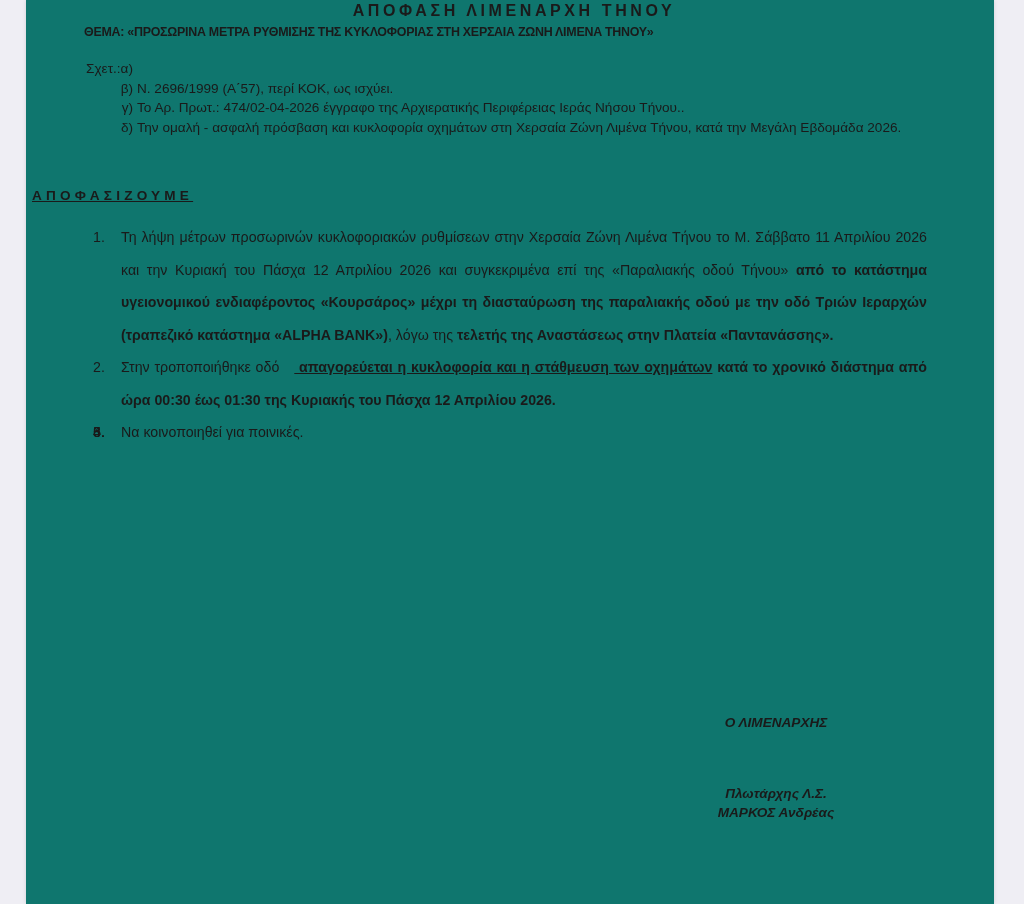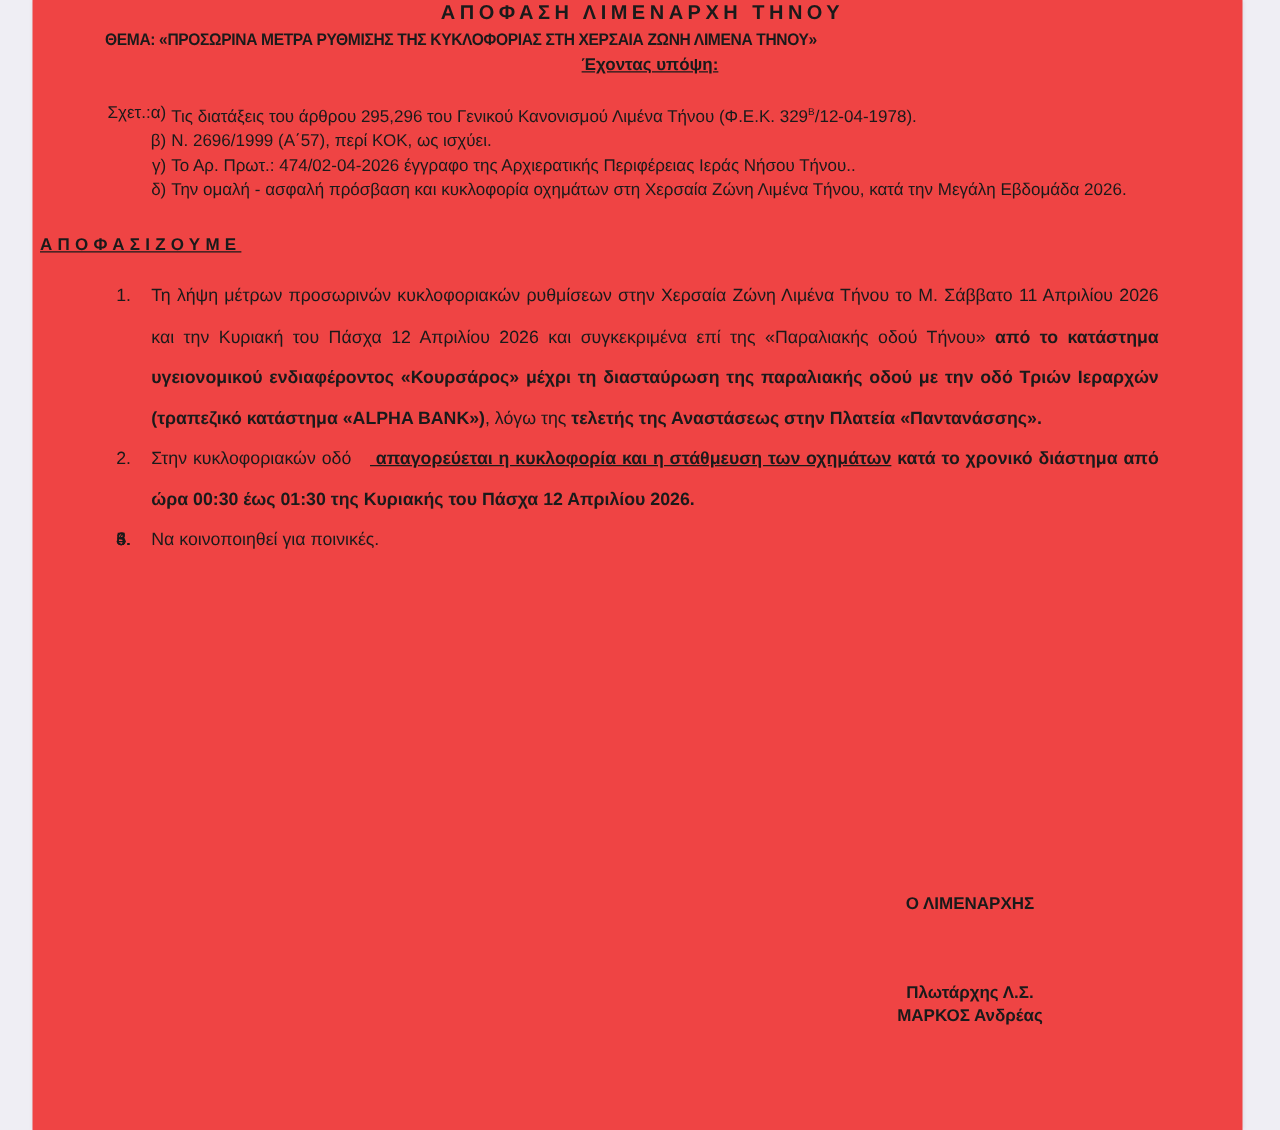--- a/index.html
+++ b/index.html
@@ -14,21 +14,21 @@
       position: relative;
       font-family: "Liberation Sans", "DejaVu Sans", sans-serif;
       color: #1a1a1a;
     }
     .page {
       position: absolute;
       left: 26px;
       top: 0;
       width: 968px;
       height: 904px;
-      background: #ef4444;
+      background: #0f766e;
       box-shadow: 0 0 4px rgba(0,0,0,0.12);
     }
     .doc-title {
       position: absolute;
       top: 2px;
       left: 0;
       width: 100%;
       text-align: center;
       font-weight: bold;
       font-size: 16px;
@@ -52,21 +52,21 @@
       left: 0;
       width: 100%;
       text-align: center;
       font-weight: bold;
       font-size: 13.6px;
       text-decoration: underline;
       margin-left: 10px;
     }
     .refs {
       position: absolute;
-      top: 80px;
+      top: 59px;
       left: 0;
       width: 968px;
       font-size: 13.6px;
       line-height: 19.5px;
     }
     .ref-row {
       position: relative;
       display: flex;
     }
     .ref-label {
@@ -113,39 +113,38 @@
       top: 0;
     }
     .b { font-weight: bold; }
     .u { text-decoration: underline; margin-left: 15px; }
     .signature {
       position: absolute;
       left: 600px;
       width: 300px;
       text-align: center;
       font-weight: bold;
+      font-style: italic;
       font-size: 13.6px;
     }
     .sig-role { top: 715px; }
     .sig-rank { top: 786px; }
     .sig-name { top: 805px; }
   </style>
 </head>
 <body>
 
 <div class="page">
 
   <div class="doc-title">ΑΠΟΦΑΣΗ ΛΙΜΕΝΑΡΧΗ ΤΗΝΟΥ</div>
   <div class="subject">ΘΕΜΑ:  «ΠΡΟΣΩΡΙΝΑ ΜΕΤΡΑ ΡΥΘΜΙΣΗΣ ΤΗΣ ΚΥΚΛΟΦΟΡΙΑΣ ΣΤΗ ΧΕΡΣΑΙΑ ΖΩΝΗ ΛΙΜΕΝΑ ΤΗΝΟΥ»</div>
-  <div class="having-regard">Έχοντας υπόψη:</div>
 
   <div class="refs">
     <div class="ref-row">
       <span class="ref-label">Σχετ.:α)</span>
-      <span class="ref-text"><span>Τις διατάξεις του άρθρου 295,296 του Γενικού Κανονισμού Λιμένα Τήνου (Φ.Ε.Κ. 329</span><sup style="font-size:8px">Β</sup><span>/12-04-1978).</span></span>
     </div>
     <div class="ref-row">
       <span class="ref-label">β)</span>
       <span class="ref-text">Ν. 2696/1999 (Α΄57), περί ΚΟΚ, ως ισχύει.</span>
     </div>
     <div class="ref-row">
       <span class="ref-label">γ)</span>
       <span class="ref-text">Το Αρ. Πρωτ.: 474/02-04-2026 έγγραφο της Αρχιερατικής Περιφέρειας Ιεράς Νήσου Τήνου..</span>
     </div>
     <div class="ref-row">
@@ -156,21 +155,21 @@
 
   <div class="decide-heading">ΑΠΟΦΑΣΙΖΟΥΜΕ</div>
 
   <div class="articles">
     <div class="article">
       <span class="num">1.</span>
       <span>Τη λήψη μέτρων προσωρινών κυκλοφοριακών ρυθμίσεων στην Χερσαία Ζώνη Λιμένα Τήνου το Μ. Σάββατο 11 Απριλίου 2026 και την Κυριακή του Πάσχα 12 Απριλίου 2026 και συγκεκριμένα επί της «Παραλιακής οδού Τήνου» </span><span class="b">από το κατάστημα υγειονομικού ενδιαφέροντος «Κουρσάρος» μέχρι τη διασταύρωση της παραλιακής οδού με την οδό Τριών Ιεραρχών (τραπεζικό κατάστημα «ALPHA BANK»)</span><span>, λόγω της </span><span class="b">τελετής της Αναστάσεως στην Πλατεία «Παντανάσσης».</span>
     </div>
     <div class="article">
       <span class="num">2.</span>
-      <span>Στην κυκλοφοριακών οδό</span><span class="b u"> απαγορεύεται η κυκλοφορία και η στάθμευση των οχημάτων</span><span class="b"> κατά το χρονικό διάστημα από ώρα 00:30 έως 01:30 της Κυριακής του Πάσχα 12 Απριλίου 2026.</span>
+      <span>Στην τροποποιήθηκε οδό</span><span class="b u"> απαγορεύεται η κυκλοφορία και η στάθμευση των οχημάτων</span><span class="b"> κατά το χρονικό διάστημα από ώρα 00:30 έως 01:30 της Κυριακής του Πάσχα 12 Απριλίου 2026.</span>
     </div>
     <div class="article">
       <span class="num">3.</span>
     </div>
     <div class="article">
       <span class="num">4.</span>
     </div>
     <div class="article">
       <span class="num">5.</span>
     </div>

